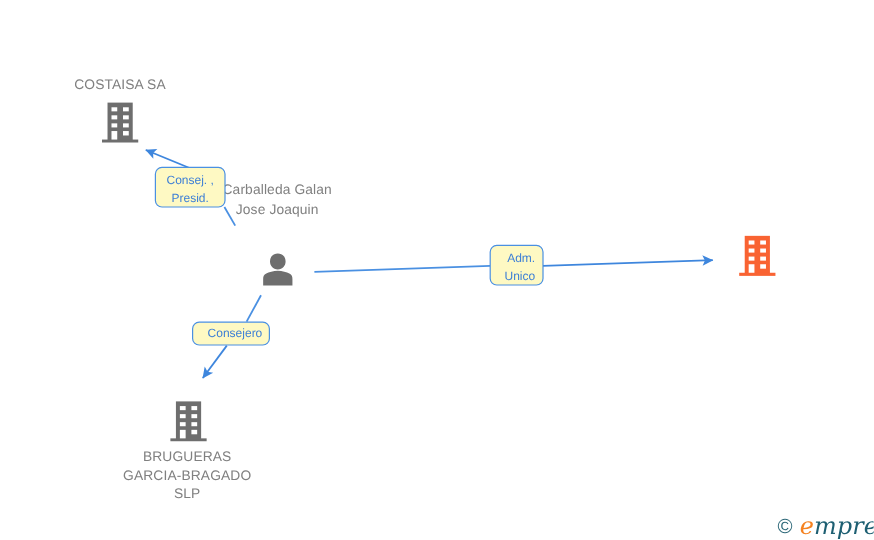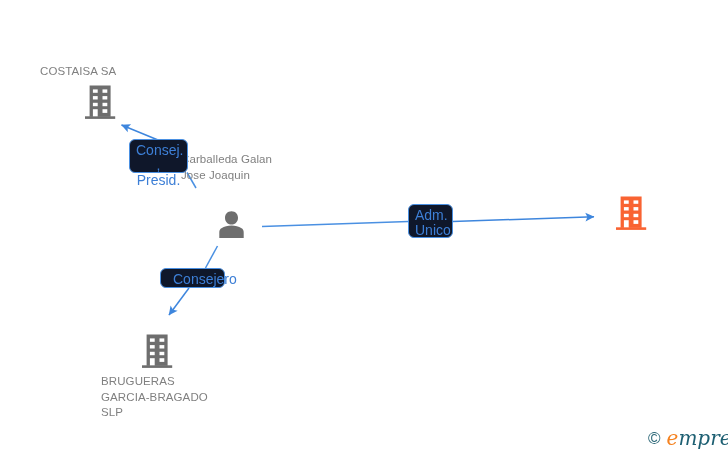--- a/index.html
+++ b/index.html
@@ -1,22 +1,22 @@
 <!DOCTYPE html>
 <html><head>
 <meta charset="utf-8">
 <title>Empresia org chart</title>
 <style>
   html,body{margin:0;padding:0;background:#ffffff;}
   body{width:728px;height:450px;font-family:"Liberation Sans",sans-serif;position:relative;overflow:hidden;-webkit-font-smoothing:antialiased;}
   #stage{position:absolute;left:0;top:0;width:728px;height:450px;}
   .edges{position:absolute;left:0;top:0;width:728px;height:450px;}
   .node-icon{position:absolute;}
-  .node-label{position:absolute;color:#808080;font-size:11.5px;line-height:15.5px;white-space:pre-line;letter-spacing:.1px;}
-  .chip{position:absolute;box-sizing:border-box;border:1.3px solid #4a90e2;border-radius:6px;background:#0f172a;color:#3d7fd6;font-size:14px;line-height:15px;text-align:center;padding:3px 6px 3px 6px;white-space:pre-line;}
+  .node-label{position:absolute;color:#808080;font-size:11.5px;line-height:15.5px;text-align:center;white-space:pre-line;letter-spacing:.1px;}
+  .chip{position:absolute;box-sizing:border-box;border:1.3px solid #4a90e2;border-radius:6px;background:#fef9c3;color:#3d7fd6;font-size:10px;line-height:15px;text-align:center;padding:3px 6px 3px 6px;white-space:pre-line;}
   .wm{position:absolute;display:flex;align-items:center;}
   .wm-c{color:#2b6777;font-size:17px;line-height:17px;}
   .wm-brand{font-family:"DejaVu Serif",serif;font-style:italic;font-size:20px;line-height:20px;color:#1d5f72;}
   .wm-e{color:#f58220;}
 </style>
 </head>
 <body>
 
 <div id="stage">
 

